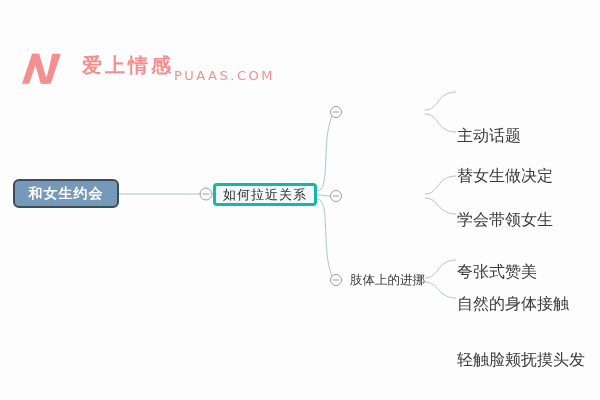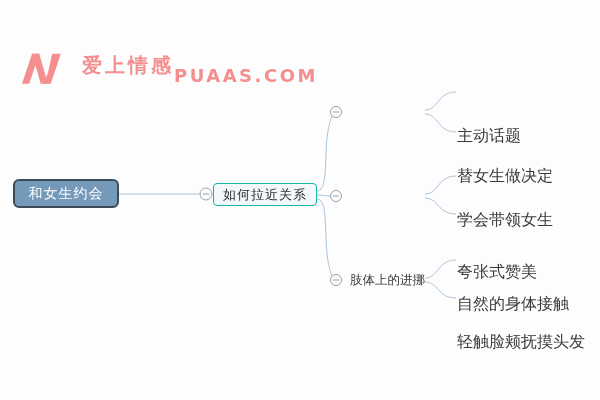--- a/index.html
+++ b/index.html
@@ -5,31 +5,31 @@
   html,body{margin:0;padding:0;background:#fff;}
   .stage{
     position:relative;width:600px;height:400px;background:#fdfdfd;
     font-family:"DejaVu Sans","Liberation Sans",sans-serif;overflow:hidden;
   }
   
   .logo{position:absolute;left:22px;top:48px;display:flex;align-items:center;gap:14px;}
   .logo-mark{width:46px;height:40px;flex:0 0 auto;}
   .logo-text{display:flex;flex-direction:row;}
   .brand-name{font-size:20px;font-weight:bold;color:#f58f8f;letter-spacing:3px;line-height:22px;}
-  .brand-domain{font-size:18px;font-weight:bold;color:#f58f8f;letter-spacing:2.5px;line-height:15px;margin-top:14px;}
+  .brand-domain{font-size:13px;font-weight:normal;color:#f58f8f;letter-spacing:2.5px;line-height:15px;margin-top:14px;}
   
   .node-root{
     position:absolute;left:13px;top:179px;width:106px;height:29px;box-sizing:border-box;
     background:#7599b8;border:2px solid #3c4c59;border-radius:6px;
-    display:flex;align-items:center;justify-content:center;
+    display:flex;align-items:center;justify-content:center;font-weight:bold;
   }
   .node-root span{color:#ffffff;font-size:14px;letter-spacing:1px;}
   .node-branch{
     position:absolute;left:213px;top:183px;width:104px;height:23px;box-sizing:border-box;
-    background:#f3f8fb;border:1px solid #14b8a6;border-radius:4px;
+    background:#f3f8fb;border:3px solid #14b8a6;border-radius:4px;
     display:flex;align-items:center;justify-content:center;
   }
   .node-branch span{color:#2f2f2f;font-size:13px;letter-spacing:1px;}
   .txt-node{
     position:absolute;height:16px;line-height:16px;color:#3a3a3a;white-space:nowrap;
   }
   .lvl3{left:350px;font-size:12.5px;}
   .lvl4{left:457px;font-size:16px;margin-top:44px;}
   .svg-layer{position:absolute;left:0;top:0;width:600px;height:400px;}
 </style>
@@ -94,15 +94,15 @@
     <span>如何拉近关系</span>
   </div>
 
   <div class="txt-node lvl3" style="top:272px">肢体上的进挪</div>
 
   <div class="txt-node lvl4" style="top:84px">主动话题</div>
   <div class="txt-node lvl4" style="top:124px">替女生做决定</div>
   <div class="txt-node lvl4" style="top:168px">学会带领女生</div>
   <div class="txt-node lvl4" style="top:220px">夸张式赞美</div>
   <div class="txt-node lvl4" style="top:252px">自然的身体接触</div>
-  <div class="txt-node lvl4" style="top:290px">轻触脸颊抚摸头发</div>
+  <div class="txt-node lvl4" style="top:308px">轻触脸颊抚摸头发</div>
 
 </div>
 
 </body></html>

